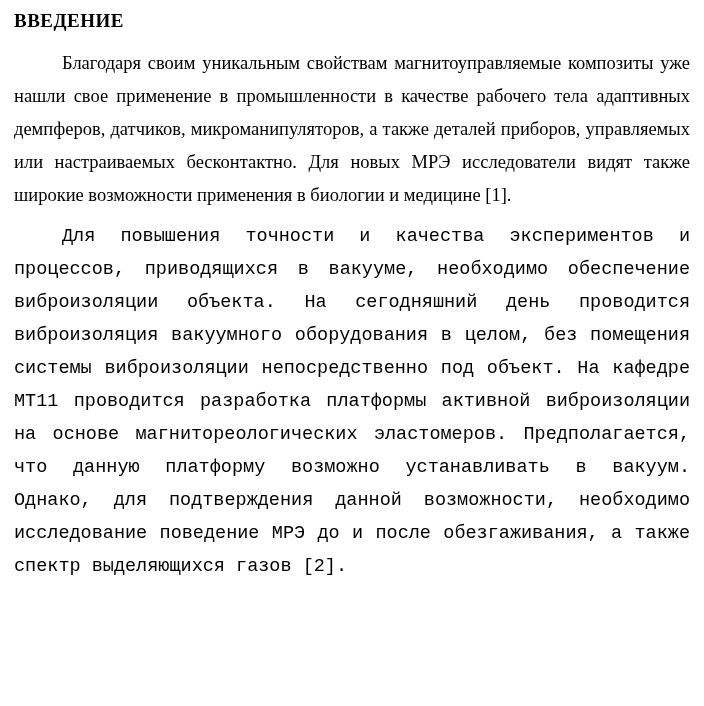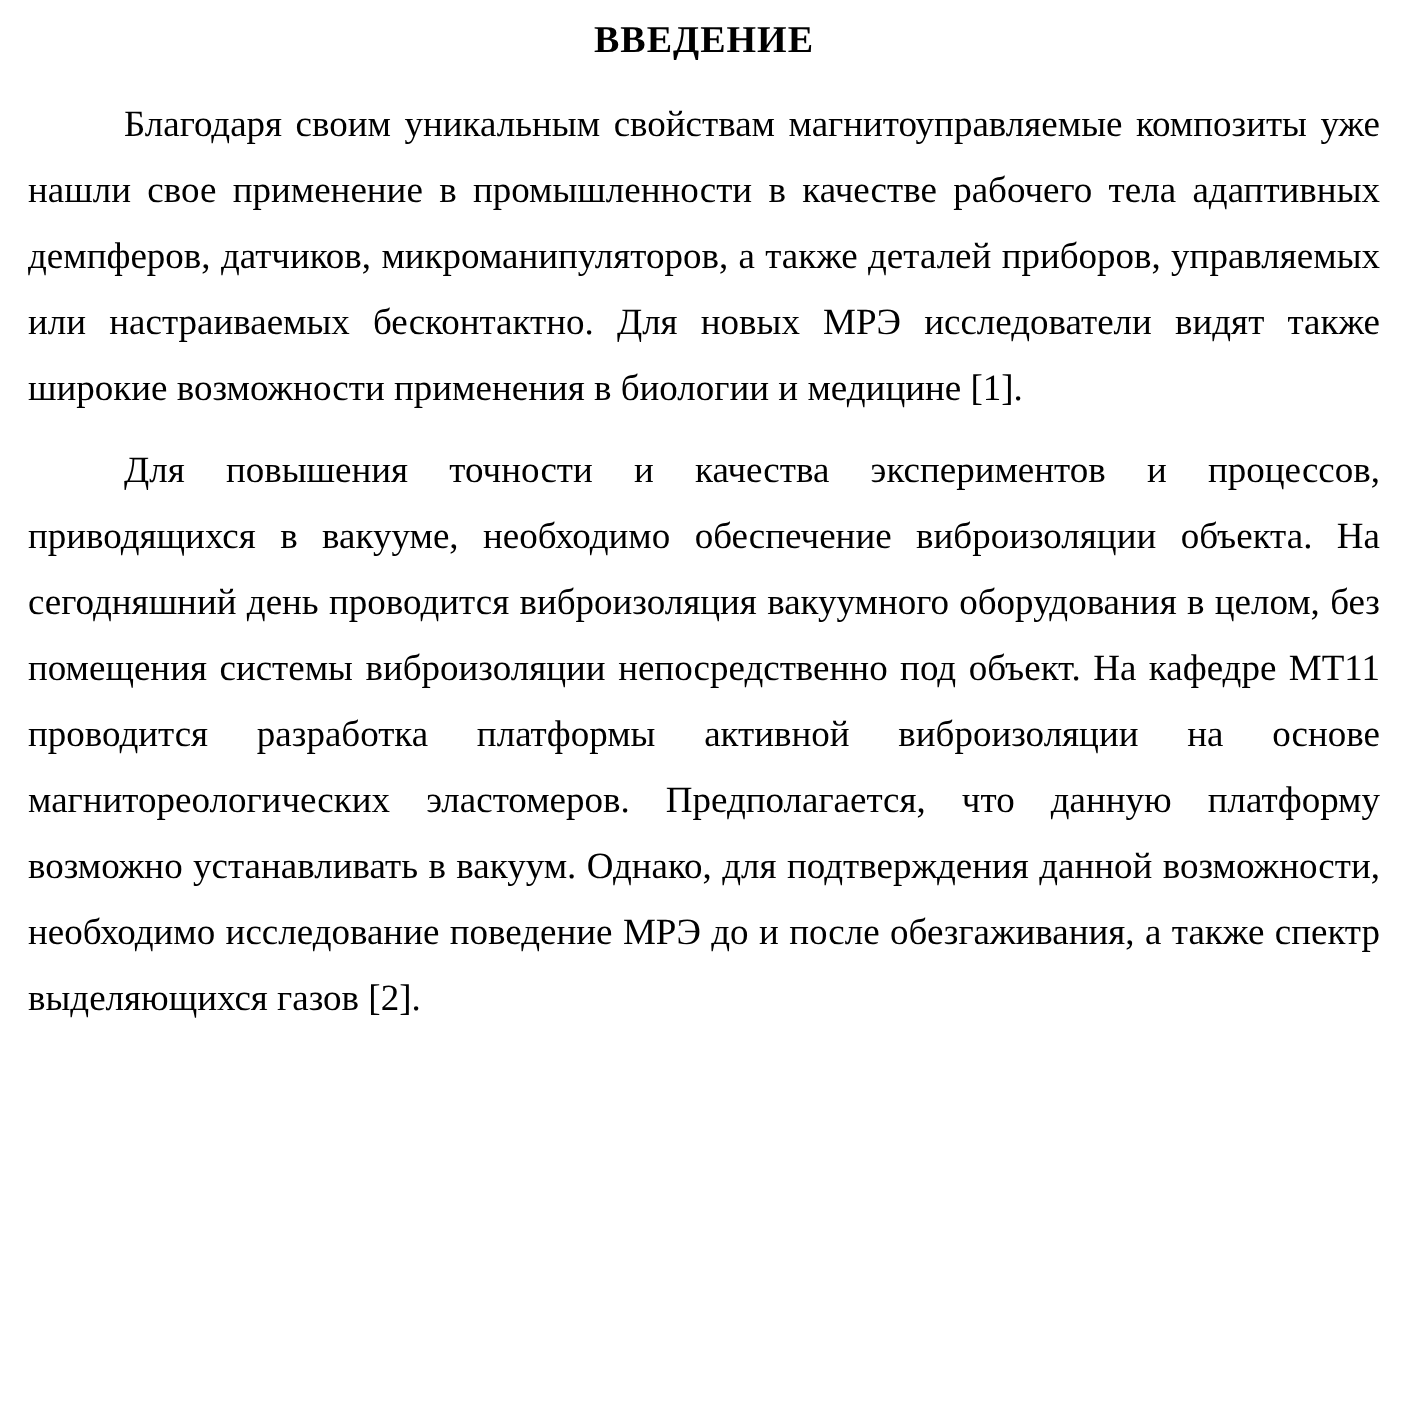--- a/index.html
+++ b/index.html
@@ -15,38 +15,38 @@
     overflow: hidden;
   }
   .page {
     box-sizing: border-box;
     width: 704px;
     height: 706px;
     padding: 6px 14px 0 14px;
     background: #ffffff;
   }
   .doc-title {
-    text-align: center;
     font-size: 19px;
     font-weight: bold;
     letter-spacing: 0.5px;
     margin: 4px 0 14px 0;
     line-height: 1.2;
   }
   .para {
     font-size: 18.5px;
     line-height: 33px;
     text-align: justify;
     text-indent: 48px;
     margin: 0 0 8px 0;
     text-justify: inter-word;
     hyphens: none;
   }
   .para:last-child {
     margin-bottom: 0;
+    font-family: Liberation Mono, monospace;
   }
 </style>
 </head>
 <body>
 
 <div class="page">
 
   <h1 class="doc-title">ВВЕДЕНИЕ</h1>
 
 

